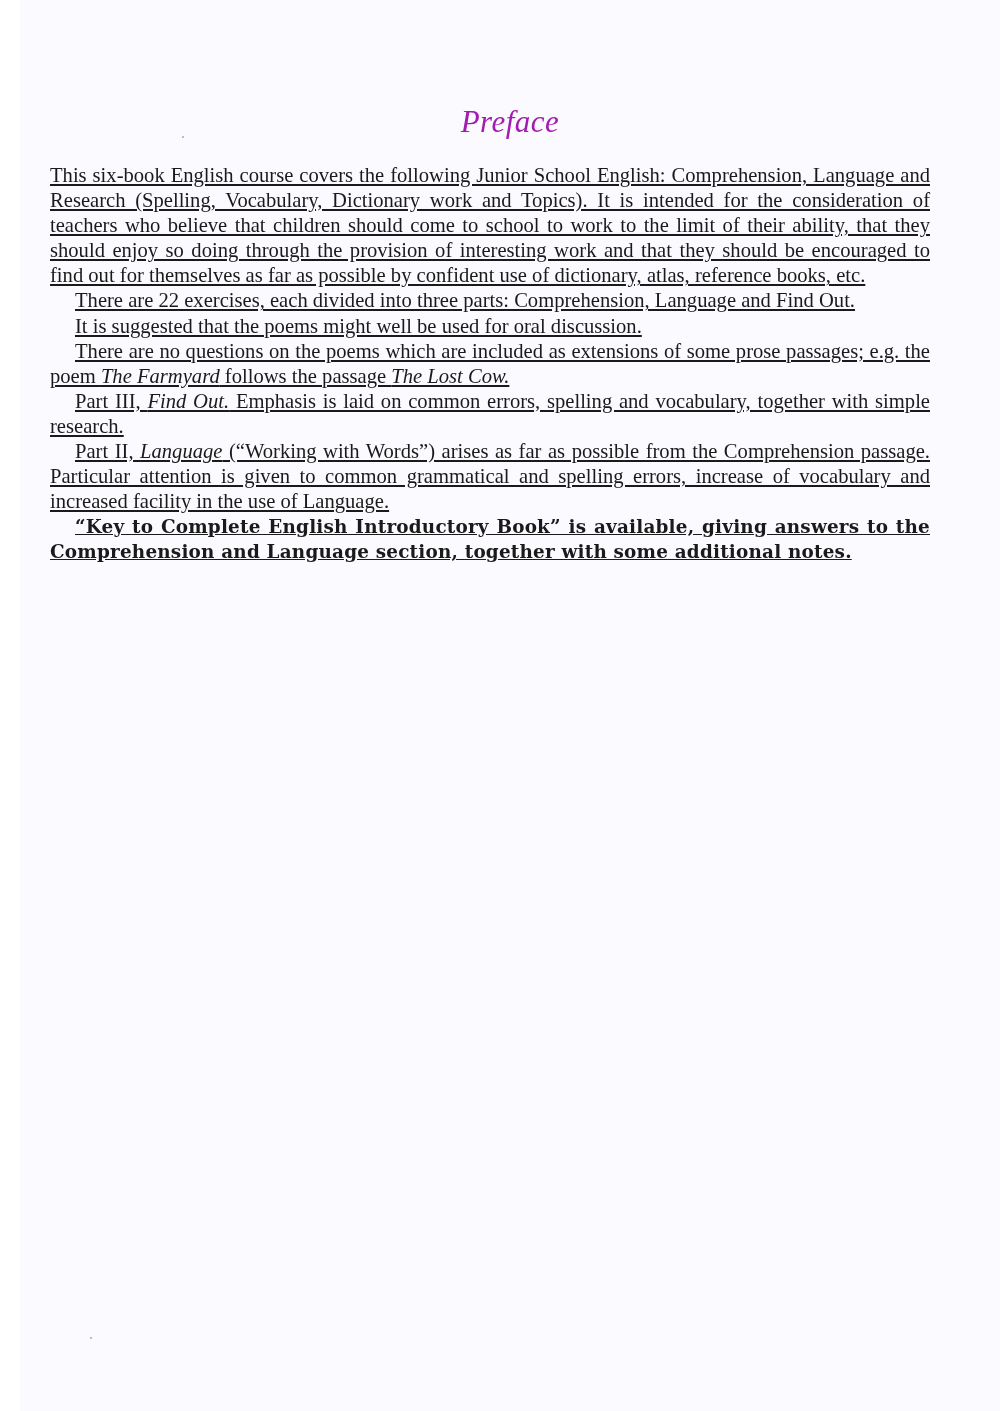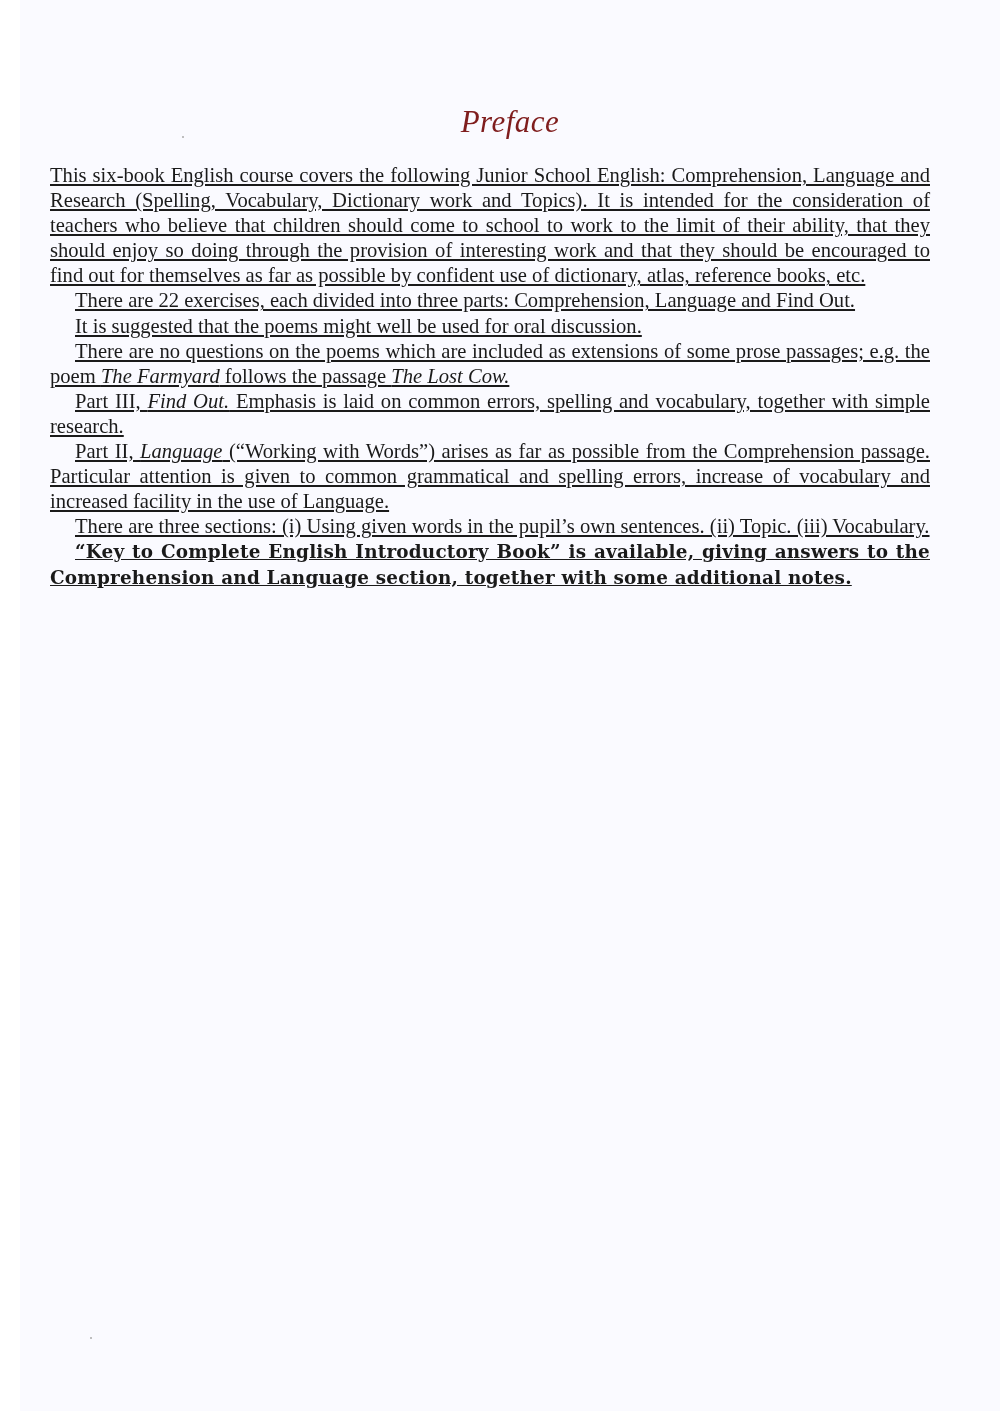--- a/index.html
+++ b/index.html
@@ -28,21 +28,21 @@
       background: #fafaff;
     }
     .title {
       position: absolute;
       top: 104px;
       left: 0; right: 0;
       text-align: center;
       font-style: italic;
       font-size: 31px;
       letter-spacing: 0.5px;
-      color: #7f1d1d;
+      color: #a21caf;
     }
     .body-text {
       position: absolute;
       left: 30px;
       top: 163px;
       width: 880px;
       font-size: 20.6px;
       line-height: 25.1px;
       text-align: justify;
       text-decoration: underline;
@@ -82,16 +82,15 @@
 
   <div class="title">Preface</div>
 
   <div class="body-text">
     <p class="first">This six-book English course covers the following Junior School English: Comprehension, Language and Research (Spelling, Vocabulary, Dictionary work and Topics). It is intended for the consideration of teachers who believe that children should come to school to work to the limit of their ability, that they should enjoy so doing through the provision of interesting work and that they should be encouraged to find out for themselves as far as possible by confident use of dictionary, atlas, reference books, etc.</p>
     <p>There are 22 exercises, each divided into three parts: Comprehension, Language and Find Out.</p>
     <p>It is suggested that the poems might well be used for oral discussion.</p>
     <p><span>There are no questions on the poems which are included as extensions of some prose passages; e.g. the poem </span><i>The Farmyard</i><span> follows the passage </span><i>The Lost Cow.</i></p>
     <p><span>Part III, </span><i>Find Out.</i><span> Emphasis is laid on common errors, spelling and vocabulary, together with simple research.</span></p>
     <p><span>Part II, </span><i>Language</i><span> (“Working with Words”) arises as far as possible from the Comprehension passage. Particular attention is given to common grammatical and spelling errors, increase of vocabulary and increased facility in the use of Language.</span></p>
-    <p>There are three sections: (i) Using given words in the pupil’s own sentences. (ii) Topic. (iii) Vocabulary.</p>
     <p class="bold">“Key to Complete English Introductory Book” is available, giving answers to the Comprehension and Language section, together with some additional notes.</p>
   </div>
 </div>
 
 </body></html>

